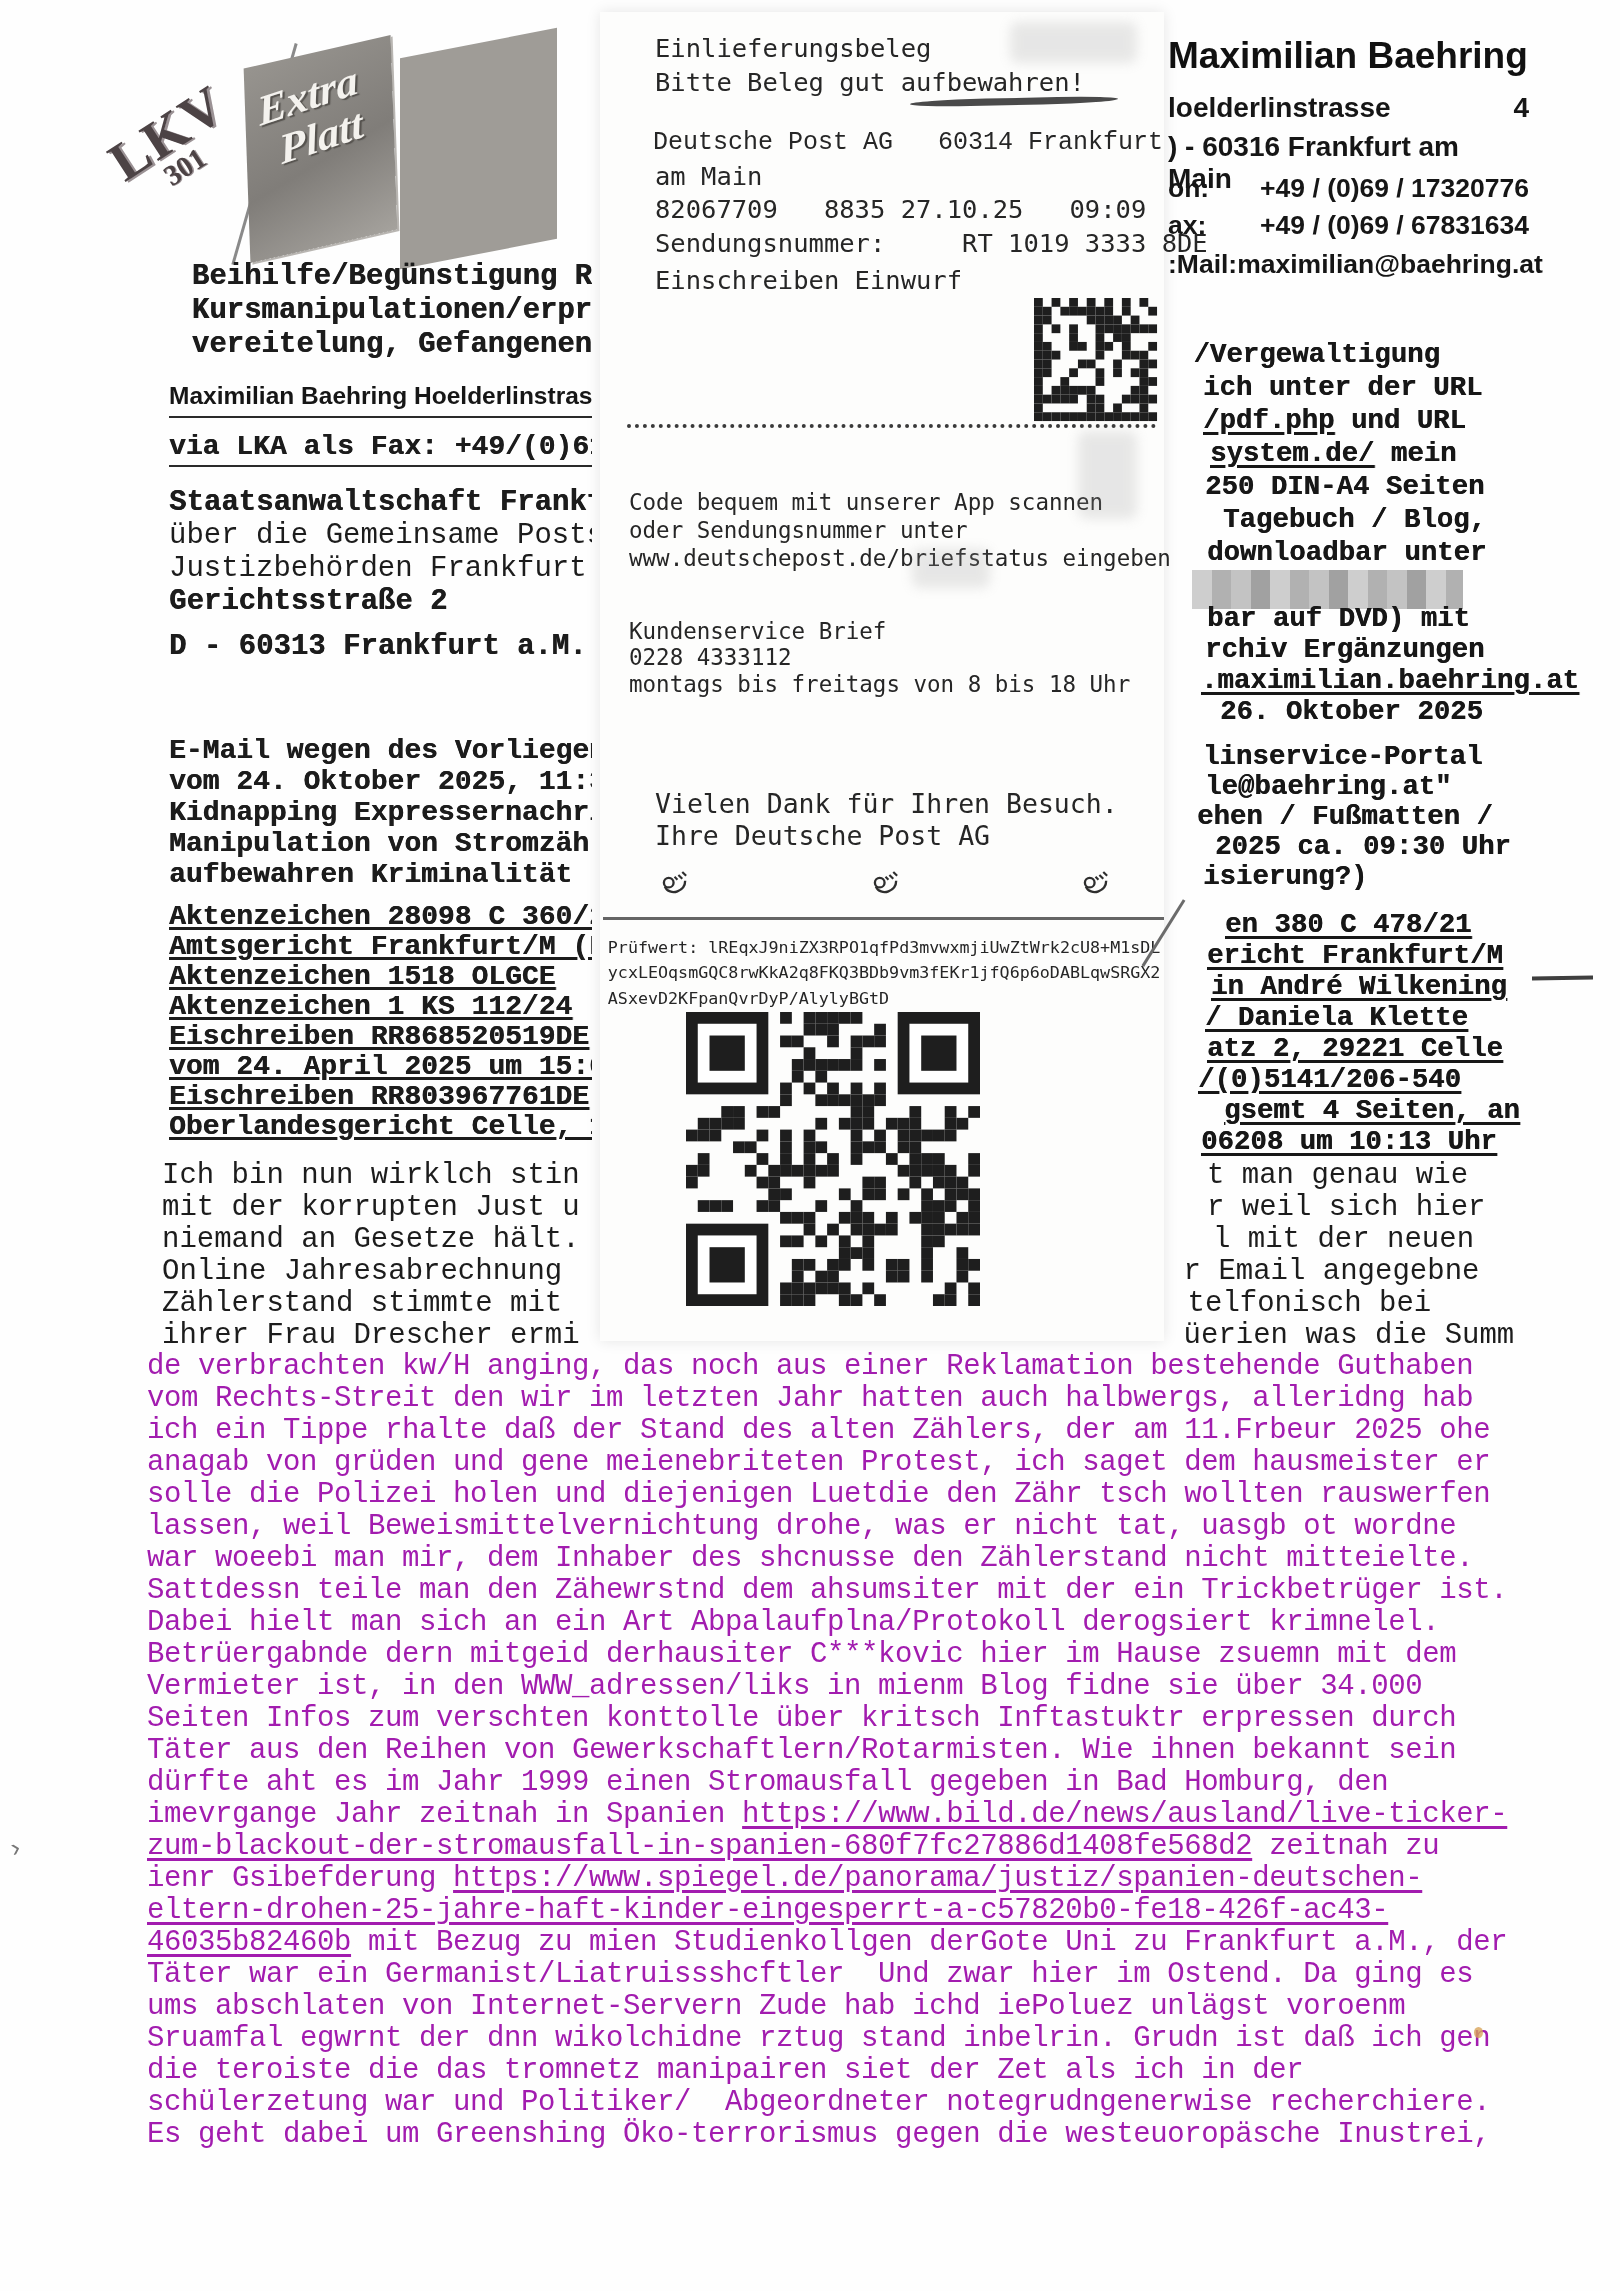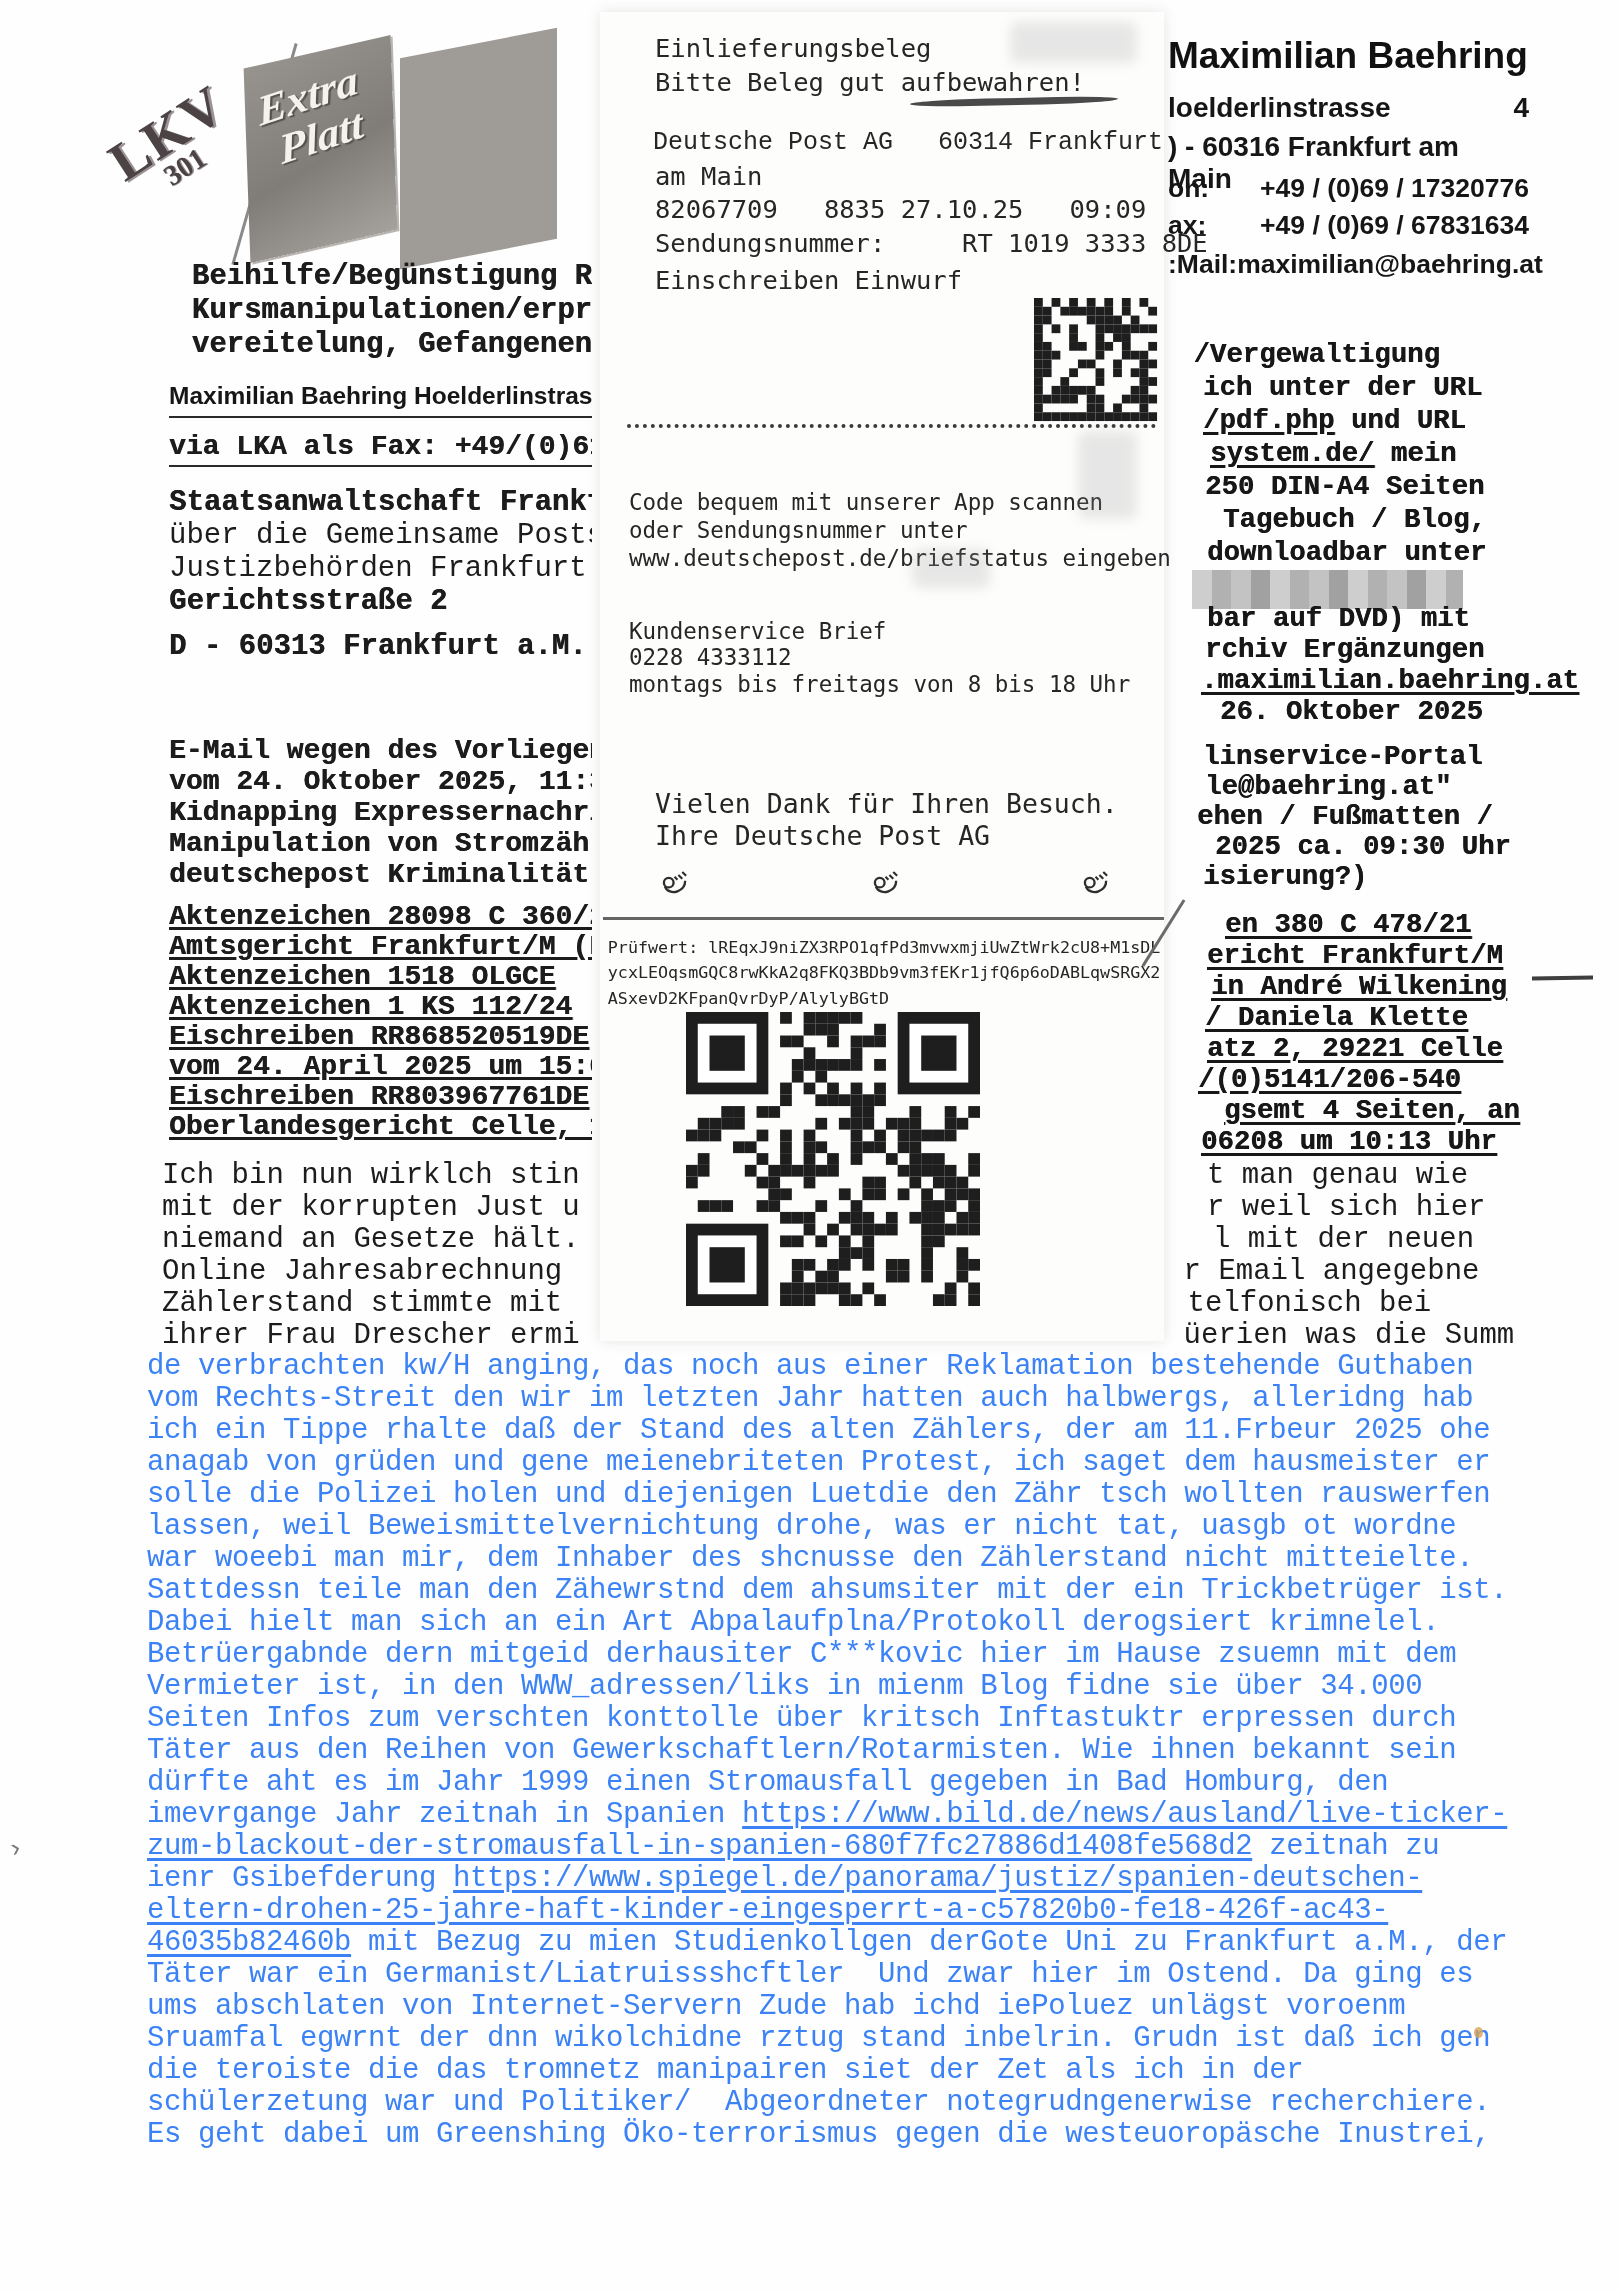--- a/index.html
+++ b/index.html
@@ -72,21 +72,21 @@
   .akten .line{font-size:28px;line-height:30px;font-weight:700;text-shadow:0.4px 0 0 currentColor;
                text-decoration:underline;text-decoration-thickness:2.9px;text-underline-offset:2.9px;}
   .lfrag .line{font-size:29px;line-height:32px;}
   .rfrag{left:1166px;width:412px;z-index:2;}
   .rfrag .line{font-size:29px;line-height:32px;}
   .rfrag .line:nth-child(1){margin-left:41px}.rfrag .line:nth-child(2){margin-left:41px}
   .rfrag .line:nth-child(3){margin-left:47px}.rfrag .line:nth-child(4){margin-left:17.6px}
   .rfrag .line:nth-child(5){margin-left:21.6px}.rfrag .line:nth-child(6){margin-left:17.6px}
   
   .bodytext{left:147px;top:1351px;width:1451px;font-size:29px;line-height:32px;
-            white-space:pre-wrap;color:#3b82f6;z-index:2;letter-spacing:-0.4px;}
+            white-space:pre-wrap;color:#a21caf;z-index:2;letter-spacing:-0.4px;}
   .bodytext .u{text-decoration-thickness:2.5px;}
   
   .pen-dash{left:1532px;top:976px;width:61px;height:3.9px;background:#3f3f3f;transform:rotate(-1deg);z-index:3;}
   .pen-stroke{left:1162px;top:894px;width:2.9px;height:78px;background:#6b6b6b;transform:rotate(32deg);z-index:6;}
   .margin-mark{left:7.8px;top:1835px;font-size:25.5px;color:#777;transform:rotate(-15deg);z-index:2;}
   .speck{left:1474px;top:2027px;width:8.8px;height:10.8px;border-radius:50%;background:#d8a45a;opacity:.8;z-index:3;}
   .smudge{background:#9a9a9a;filter:blur(5.9px);opacity:.22;z-index:6;border-radius:7.8px;}
 </style>
 </head>
 <body>
@@ -143,21 +143,21 @@
       <div class="line">Justizbehörden Frankfurt</div>
       <div class="line">Gerichtsstraße 2</div>
     </div>
   <div class="abs lcol mono-b nowrap" style="top:630px;font-size:29px;">D - 60313 Frankfurt a.M.</div>
 
   <div class="abs lcol mailblk" style="top:735px;">
       <div class="line">E-Mail wegen des Vorliegen</div>
       <div class="line">vom 24. Oktober 2025, 11:3</div>
       <div class="line">Kidnapping Expressernachri</div>
       <div class="line">Manipulation von Stromzähl</div>
-      <div class="line">deutschepost Kriminalität</div>
+      <div class="line">aufbewahren Kriminalität</div>
     </div>
 
   <div class="abs lcol akten" style="top:902px;">
       <div class="line">Aktenzeichen 28098 C 360/2</div>
       <div class="line">Amtsgericht Frankfurt/M (F</div>
       <div class="line">Aktenzeichen 1518 OLGCE</div>
       <div class="line">Aktenzeichen 1 KS 112/24</div>
       <div class="line">Eischreiben RR868520519DE</div>
       <div class="line">vom 24. April 2025 um 15:0</div>
       <div class="line">Eischreiben RR803967761DE</div>

